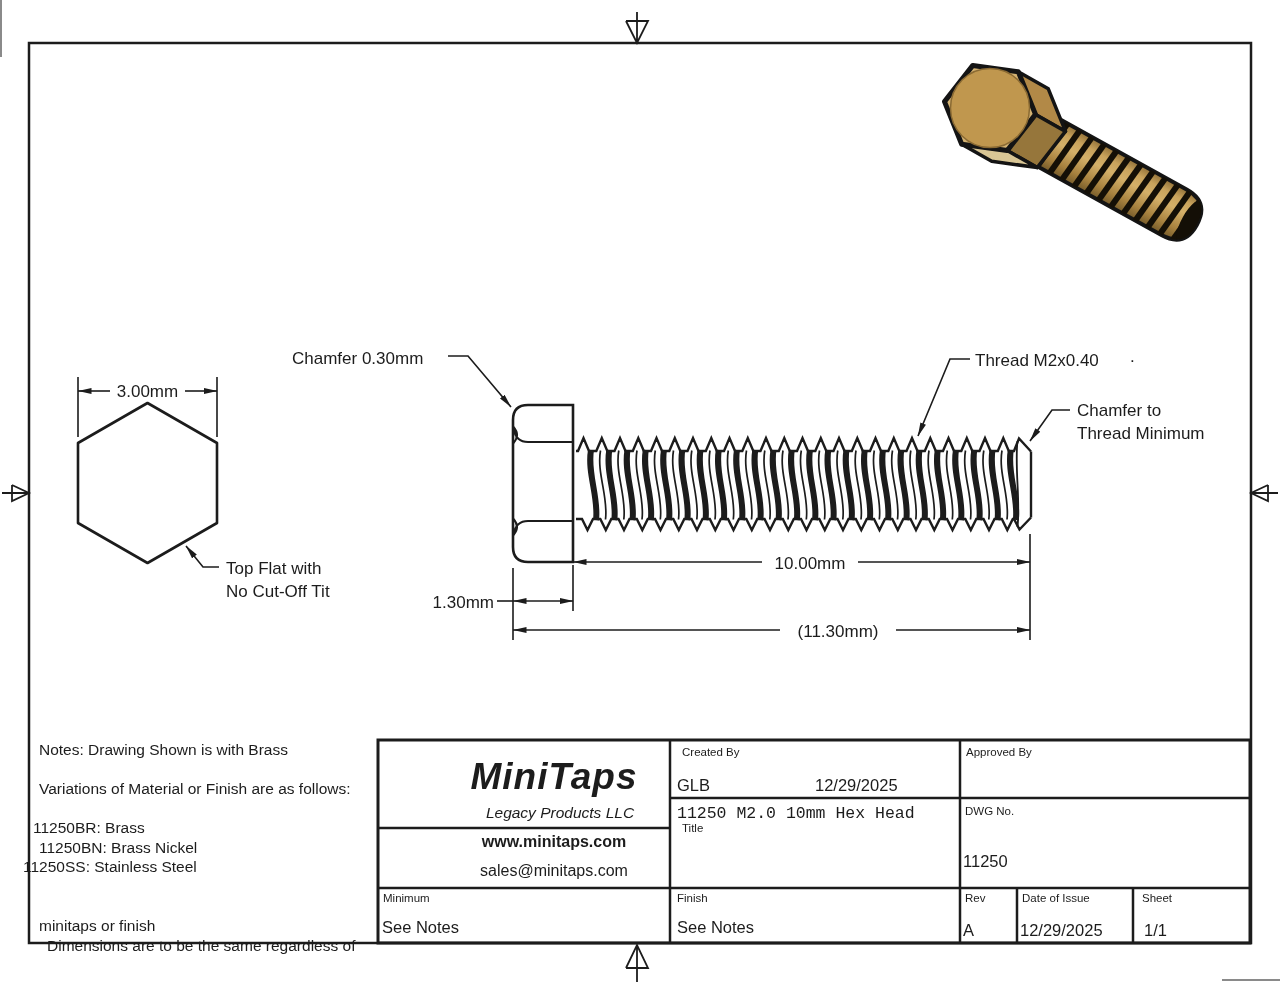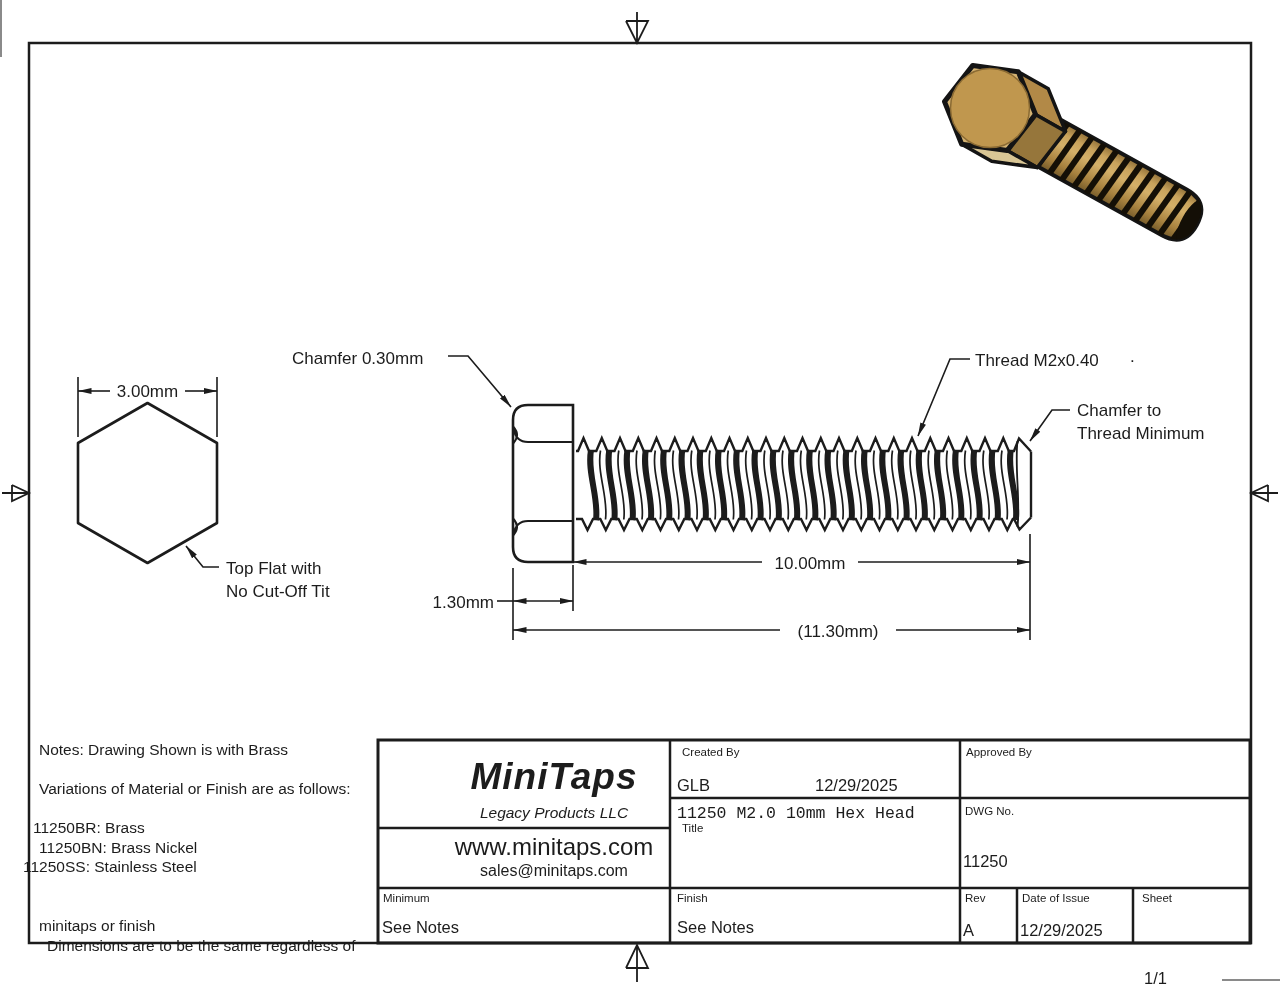--- a/index.html
+++ b/index.html
@@ -6,21 +6,21 @@
   body{width:1280px;height:989px;position:relative;font-family:"Liberation Sans",sans-serif;color:#1c1c1c;overflow:hidden;}
   svg{position:absolute;left:0;top:0;}
   svg text{font-family:"Liberation Sans",sans-serif;fill:#1c1c1c;font-size:17px;}
   .abs{position:absolute;white-space:nowrap;}
   .note{font-size:15.5px;}
   .tb-label{font-size:11.5px;}
   .tb-value{font-size:16.5px;}
   .brand-row{left:379px;width:350px;text-align:center;}
   .logo{font-size:37px;font-weight:bold;font-style:italic;letter-spacing:1px;}
   .tagline{font-size:15.5px;font-style:italic;}
-  .weburl{font-size:24px;font-weight:normal;}
+  .weburl{font-size:16px;font-weight:bold;}
   .email{font-size:16px;}
 </style>
 </head>
 <body>
 
 <svg width="1280" height="989" viewBox="0 0 1280 989">
   <defs>
     <marker id="arr" viewBox="0 0 14 6" refX="13.5" refY="3" markerWidth="14" markerHeight="6" orient="auto-start-reverse" markerUnits="userSpaceOnUse">
       <path d="M0 0 L14 3 L0 6 Z" fill="#1c1c1c"></path>
     </marker>
@@ -182,21 +182,21 @@
   <div class="abs note" style="left:39px;top:780px;">Variations of Material or Finish are as follows:</div>
   <div class="abs note" style="left:33px;top:819px;">11250BR: Brass</div>
   <div class="abs note" style="left:39px;top:839px;">11250BN: Brass Nickel</div>
   <div class="abs note" style="left:23px;top:858px;">11250SS: Stainless Steel</div>
   <div class="abs note" style="left:39px;top:937px;margin-left:8px;">Dimensions are to be the same regardless of</div>
   <div class="abs note" style="left:39px;top:917px;">minitaps or finish</div>
 </div>
 
 <div>
   <div class="abs brand-row logo" style="top:756px;">MiniTaps</div>
-  <div class="abs brand-row tagline" style="top:804px;">Legacy Products LLC</div>
+  <div class="abs brand-row tagline" style="top:804px;padding-left:6px;">Legacy Products LLC</div>
   <div class="abs brand-row weburl" style="top:833px;">www.minitaps.com</div>
   <div class="abs brand-row email" style="top:862px;">sales@minitaps.com</div>
 
   <div class="abs tb-label" style="left:682px;top:746px;">Created By</div>
   <div class="abs tb-value" style="left:677px;top:776px;">GLB</div>
   <div class="abs tb-value" style="left:815px;top:776px;">12/29/2025</div>
 
   <div class="abs tb-label" style="left:966px;top:746px;">Approved By</div>
   <div class="abs tb-value" style="left:963px;top:776px;"></div>
 
@@ -212,14 +212,14 @@
   <div class="abs tb-label" style="left:677px;top:892px;">Finish</div>
   <div class="abs tb-value" style="left:677px;top:918px;">See Notes</div>
 
   <div class="abs tb-label" style="left:965px;top:892px;">Rev</div>
   <div class="abs tb-value" style="left:963px;top:921px;">A</div>
 
   <div class="abs tb-label" style="left:1022px;top:892px;">Date of Issue</div>
   <div class="abs tb-value" style="left:1020px;top:921px;">12/29/2025</div>
 
   <div class="abs tb-label" style="left:1142px;top:892px;">Sheet</div>
-  <div class="abs tb-value" style="left:1144px;top:921px;margin-top:48px;">1/1</div>
+  <div class="abs tb-value" style="left:1144px;top:921px;">1/1</div>
 </div>
 
 </body></html>

